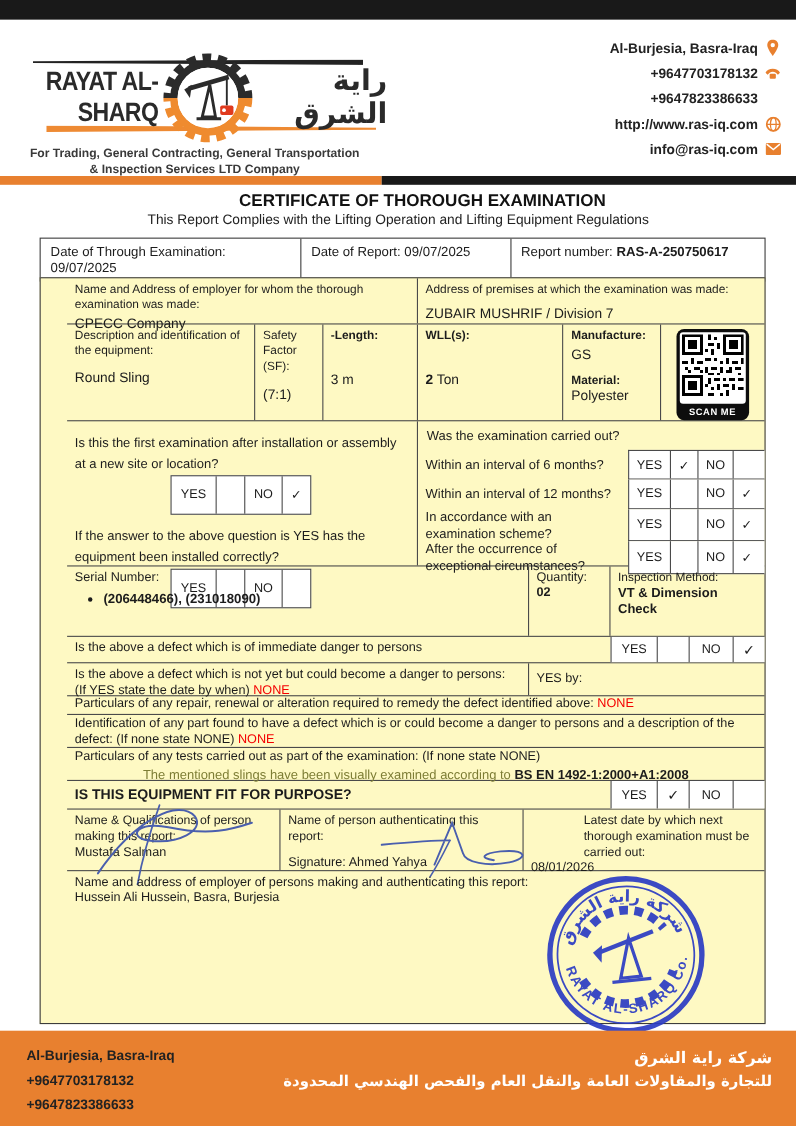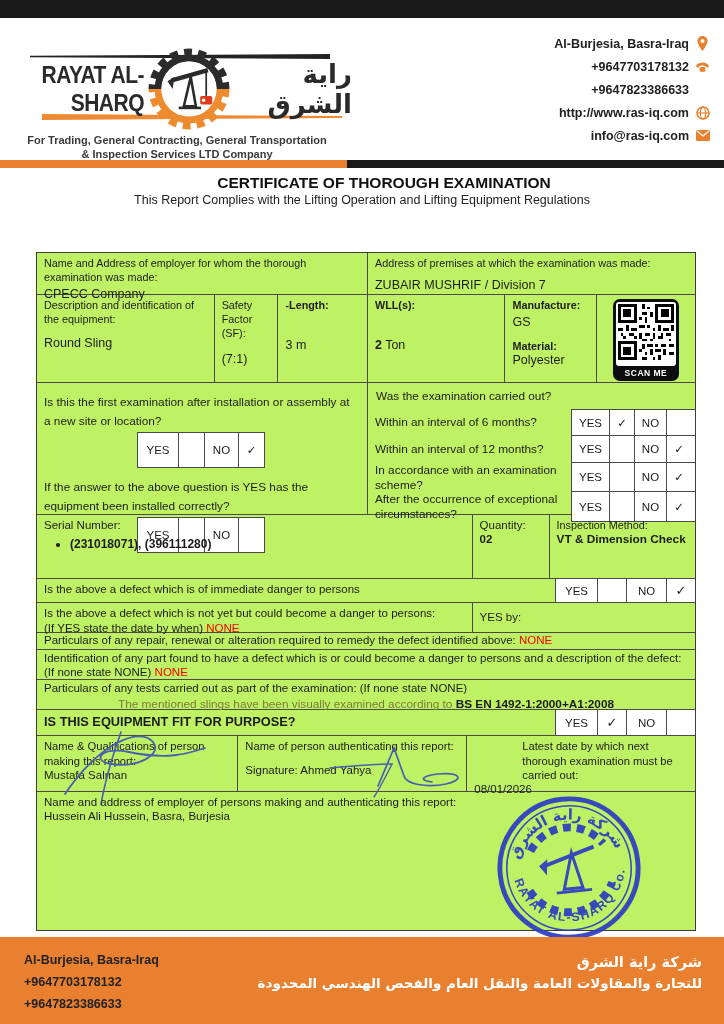--- a/index.html
+++ b/index.html
@@ -37,21 +37,21 @@
   .subtitle { position:absolute; top:193px; left:0; width:724px; text-align:center;
               font-size:12.5px; color:#222; }
 
   
   .datebar { position:absolute; top:216px; left:36px; width:660px; display:flex;
              border:1.5px solid #3c3c3c; background:#fff; }
   .datebar .dcell { padding:5px 9px; font-size:12px; border-right:1px solid #3c3c3c; }
   .datebar .dcell:last-child { border-right:none; }
   .dc1 { width:36%; } .dc2 { width:29%; } .dc3 { width:35%; }
 
-  .maintable { position:absolute; top:252px; left:36px; width:660px; border:1.5px solid #3c3c3c; background:#bef264; }
+  .maintable { position:absolute; top:252px; left:36px; width:660px; border:1.5px solid #3c3c3c; background:#fef9c3;padding-left:24px; }
   .trow { display:flex; border-bottom:1px solid #4a4a4a; position:relative; }
   .trow:last-child { border-bottom:none; }
   .tcell { border-right:1px solid #4a4a4a; padding:3px 7px; }
   .tcell:last-child { border-right:none; }
   .lbl { font-size:10.8px; line-height:1.3; color:#1c1c1c; }
   .val { font-size:12.5px; margin-top:3px; }
   .b { font-weight:bold; }
   .red { color:#f40000; }
   .olive { color:#7d7d35; }
 
@@ -207,20 +207,34 @@
   </div>
 
   <div class="divider">
     <div class="d-orange"></div>
     <div class="d-black"></div>
   </div>
 
   <div class="title">CERTIFICATE OF THOROUGH EXAMINATION</div>
   <div class="subtitle">This Report Complies with the Lifting Operation and Lifting Equipment Regulations</div>
 
+  <div class="datebar">
+    <div class="dcell dc1">
+      <span>Date of Through Examination:</span>
+      <span>09/07/2025</span>
+    </div>
+    <div class="dcell dc2">
+      <span>Date of Report:</span>
+      <span>09/07/2025</span>
+    </div>
+    <div class="dcell dc3">
+      <span>Report number:</span>
+      <span class="b">RAS-A-250750617</span>
+    </div>
+  </div>
 
   <div class="maintable">
 
     <div class="trow r-emp">
       <div class="tcell c1">
         <div class="lbl">Name and Address of employer for whom the thorough examination was made:</div>
         <div class="val">CPECC Company</div>
       </div>
       <div class="tcell c2">
         <div class="lbl">Address of premises at which the examination was made:</div>
@@ -331,21 +345,21 @@
             <span class="w-chk">✓</span>
           </div>
         </div>
       </div>
     </div>
 
     <div class="trow r-sn">
       <div class="tcell s1">
         <div class="lbl" style="font-size:11.5px;">Serial Number:</div>
         <ul class="serial-ul">
-          <li>(231018071), (396111280)</li>
+          <li>(206448466), (231018090)</li>
         </ul>
       </div>
       <div class="tcell s2">
         <div class="lbl" style="font-size:11.5px;">Quantity:</div>
         <div class="val b" style="margin-top:0;font-size:11.5px;">02</div>
       </div>
       <div class="tcell s3">
         <div class="lbl">Inspection Method:</div>
         <div class="val b" style="margin-top:0;font-size:11.8px;">VT &amp; Dimension Check</div>
       </div>

